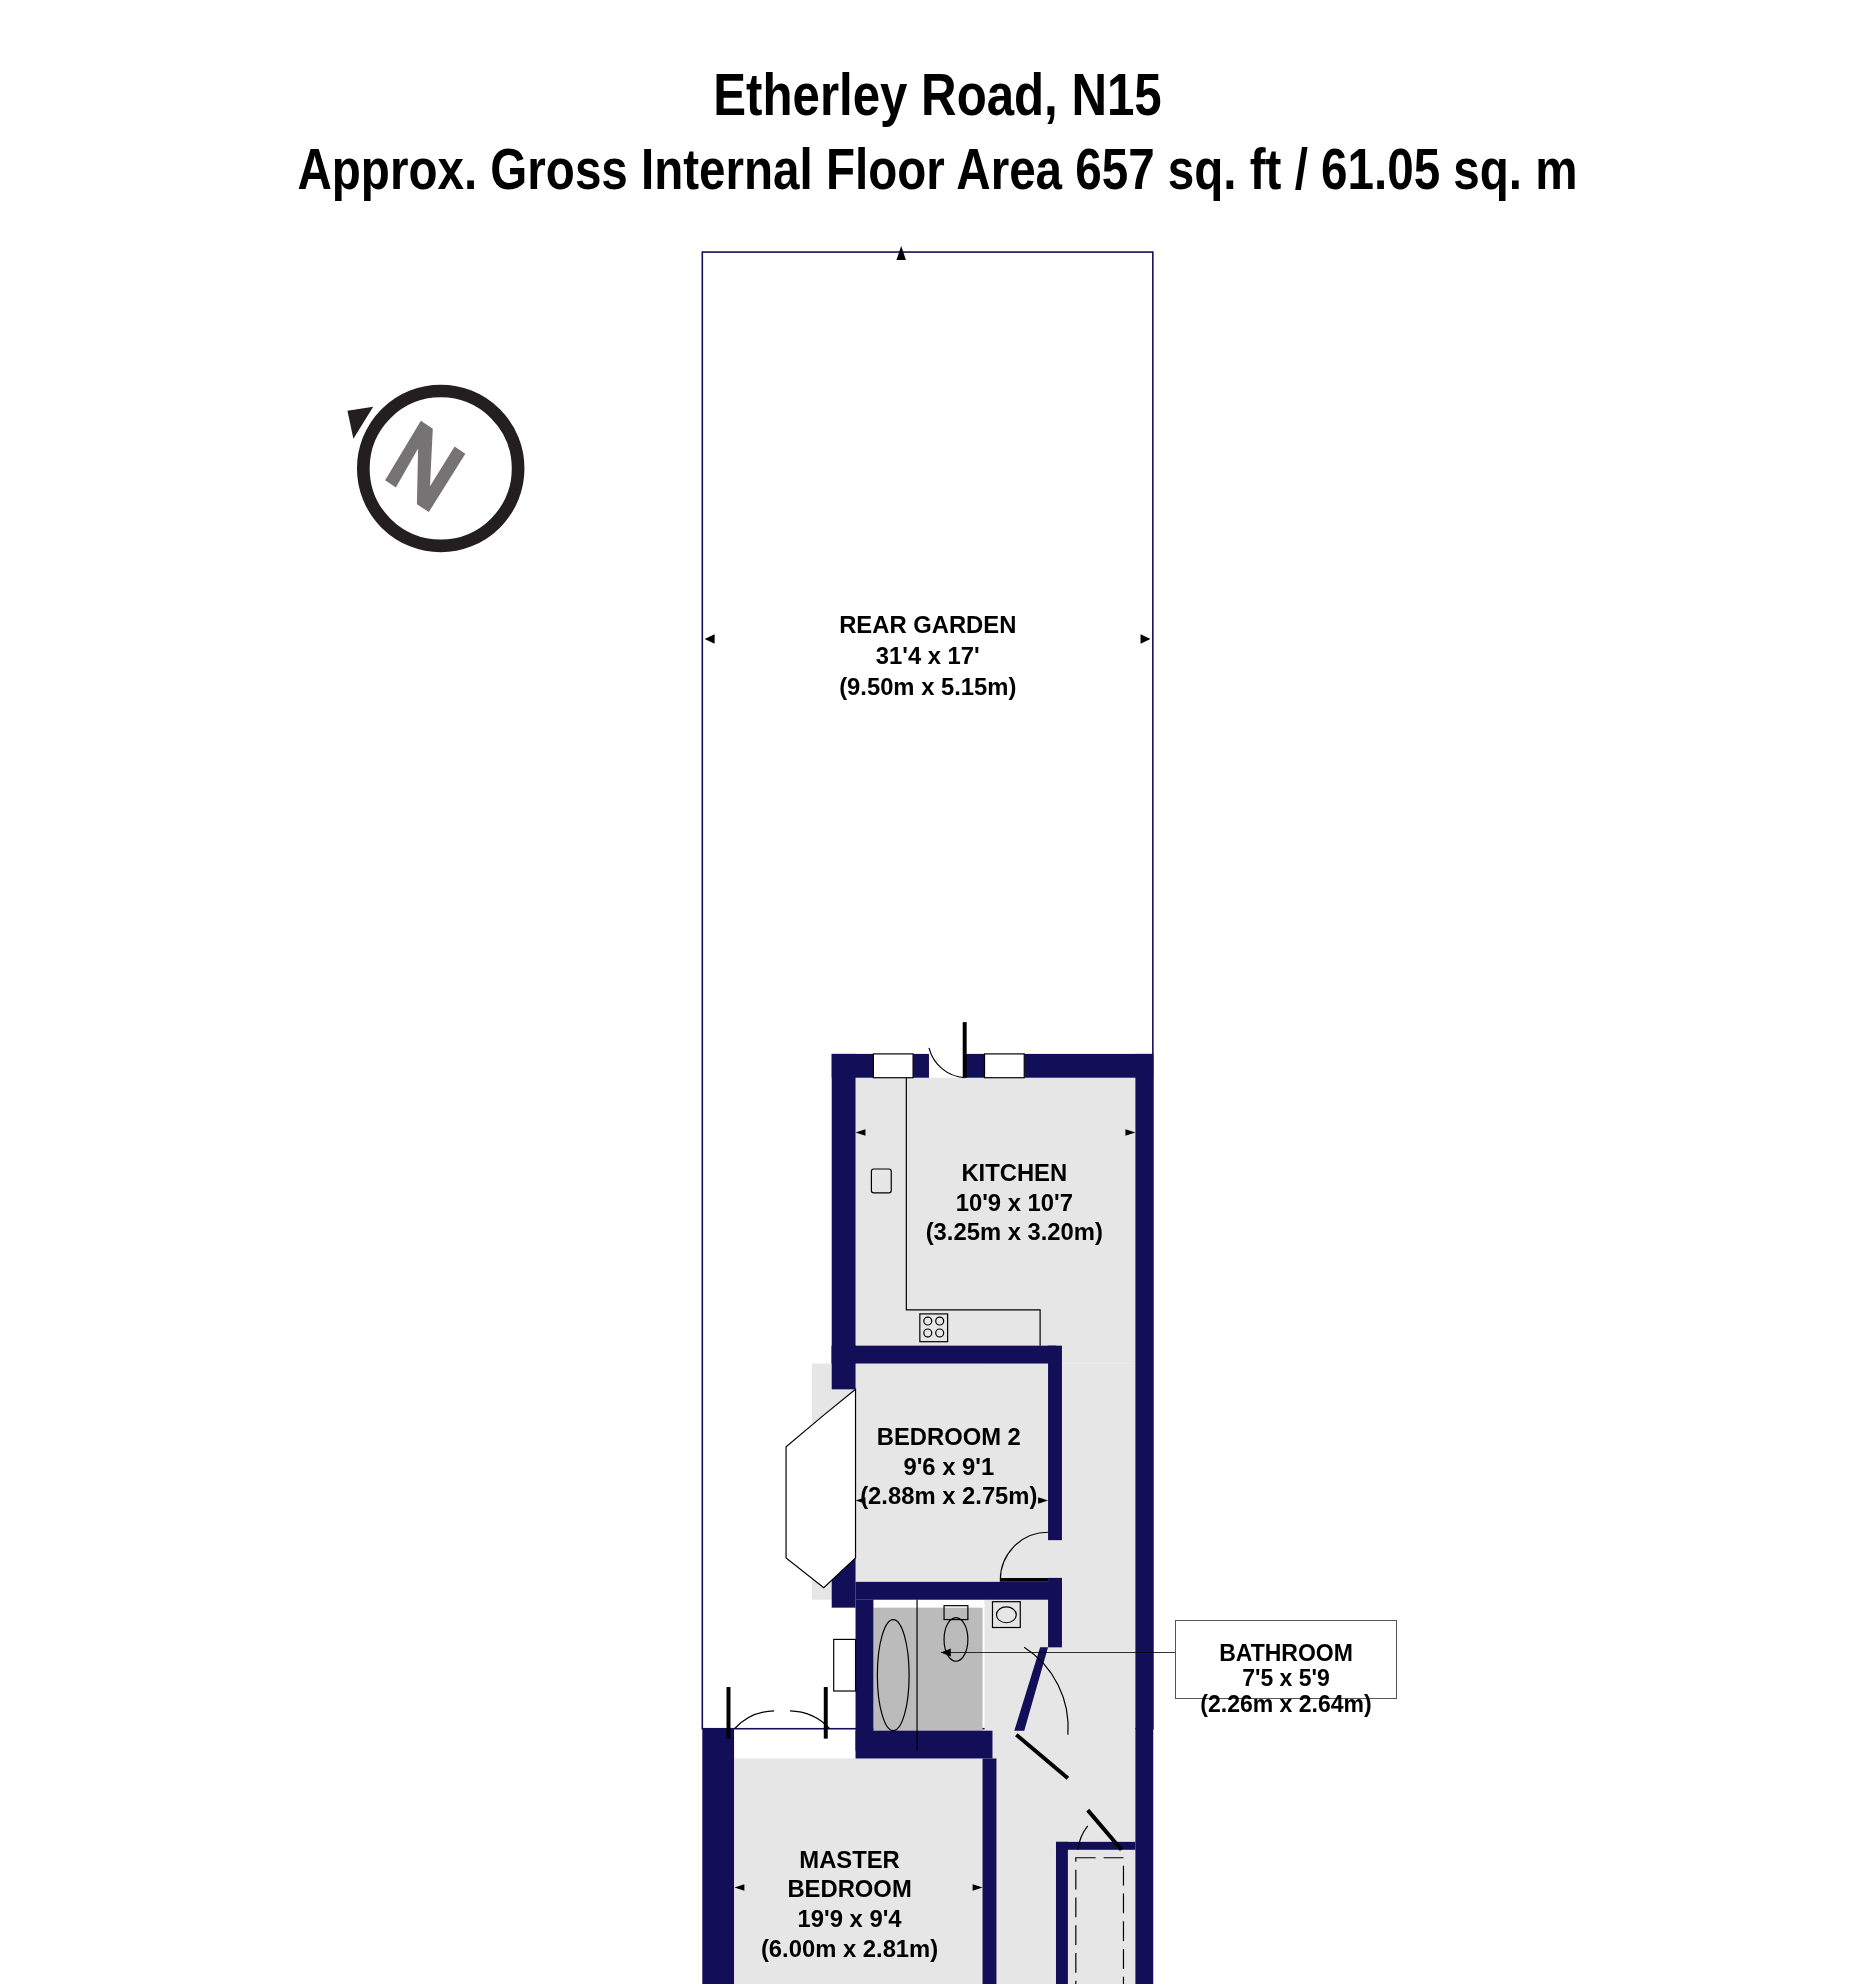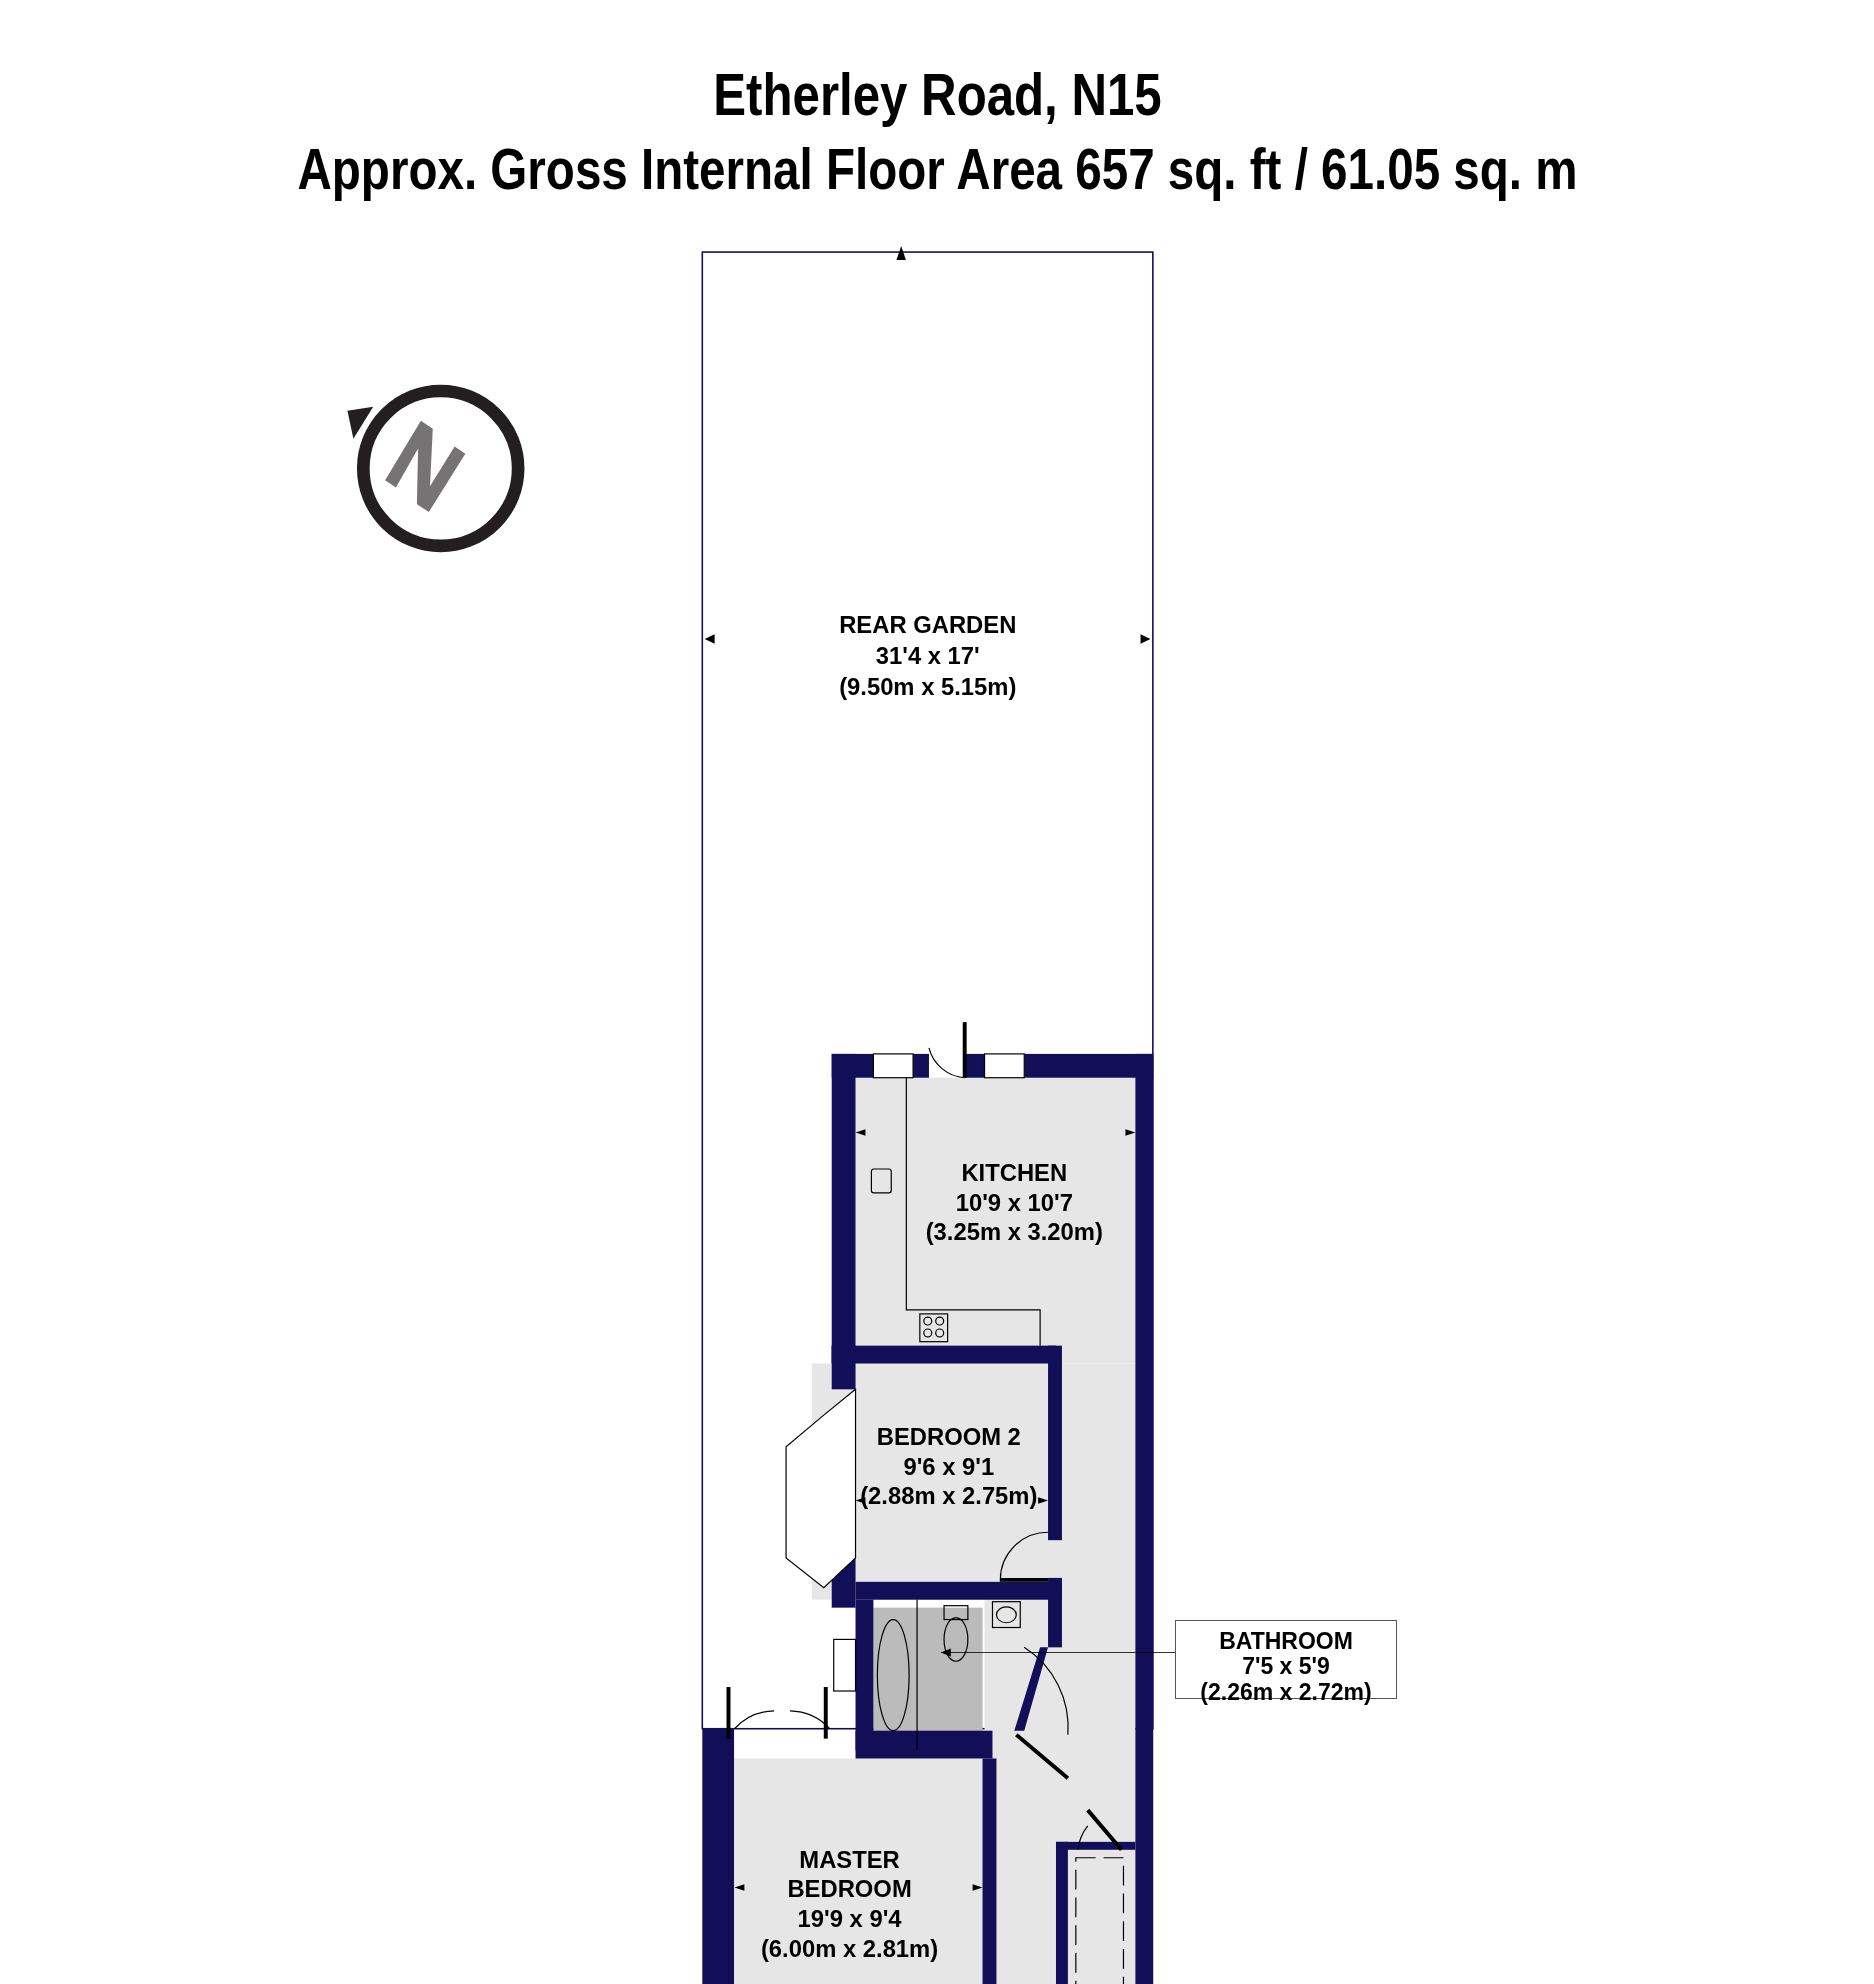--- a/index.html
+++ b/index.html
@@ -2,21 +2,21 @@
 <html style="font-size:6.4px"><head>
 <meta charset="utf-8">
 <style>
   html, body { margin: 0; padding: 0; background: #ffffff; }
   body { width: 1875px; height: 2812px; position: relative; overflow: hidden; font-family: "Liberation Sans", sans-serif; }
   .title { position: absolute; left: 0; width: 1875px; text-align: center; font-family: "Liberation Sans", sans-serif; font-weight: bold; color: #000; transform: scaleX(0.82); transform-origin: center; }
   #title-1 { top: 60px; font-size: 60px; }
   #title-2 { top: 135px; font-size: 58px; }
   svg.plan { position: absolute; left: 0; top: 0; }
   .room-label { font-family: "Liberation Sans", sans-serif; font-weight: bold; fill: #000; text-anchor: middle; }
-  .callout-box { position: absolute; left: 1175px; top: 1620px; width: 222px; height: 79px; border: 1.2px solid #555; background: #fff; text-align: center; font-weight: bold; font-size: 23px; line-height: 25.4px; padding-top: 8px; box-sizing: border-box; }
+  .callout-box { position: absolute; left: 1175px; top: 1620px; width: 222px; height: 79px; border: 1.2px solid #555; background: #fff; text-align: center; font-weight: bold; font-size: 23px; line-height: 25.4px; padding-top: 20px; box-sizing: border-box; }
 </style>
 </head>
 <body>
 
 <div class="title" id="title-1">Etherley Road, N15</div>
 <div class="title" id="title-2">Approx. Gross Internal Floor Area 657 sq. ft / 61.05 sq. m</div>
 
 <svg class="plan" width="1875" height="2812" viewBox="0 0 4723 7084">
 
   <g>
@@ -163,15 +163,15 @@
   <text class="room-label" x="2140" y="4930" font-size="60">(6.00m x 2.81m)</text>
 
   <text class="room-label" x="2210" y="5615" font-size="60">LIVING ROOM</text>
   <text class="room-label" x="2210" y="5690" font-size="60">15'2 x 12'4</text>
   <text class="room-label" x="2210" y="5765" font-size="60">(4.59m x 3.74m)</text>
 </svg>
 
 <div class="callout-box">
   <div>BATHROOM</div>
   <div>7'5 x 5'9</div>
-  <div>(2.26m x 2.72m)</div>
+  <div>(2.26m x 2.64m)</div>
 </div>
 
 
 </body></html>

